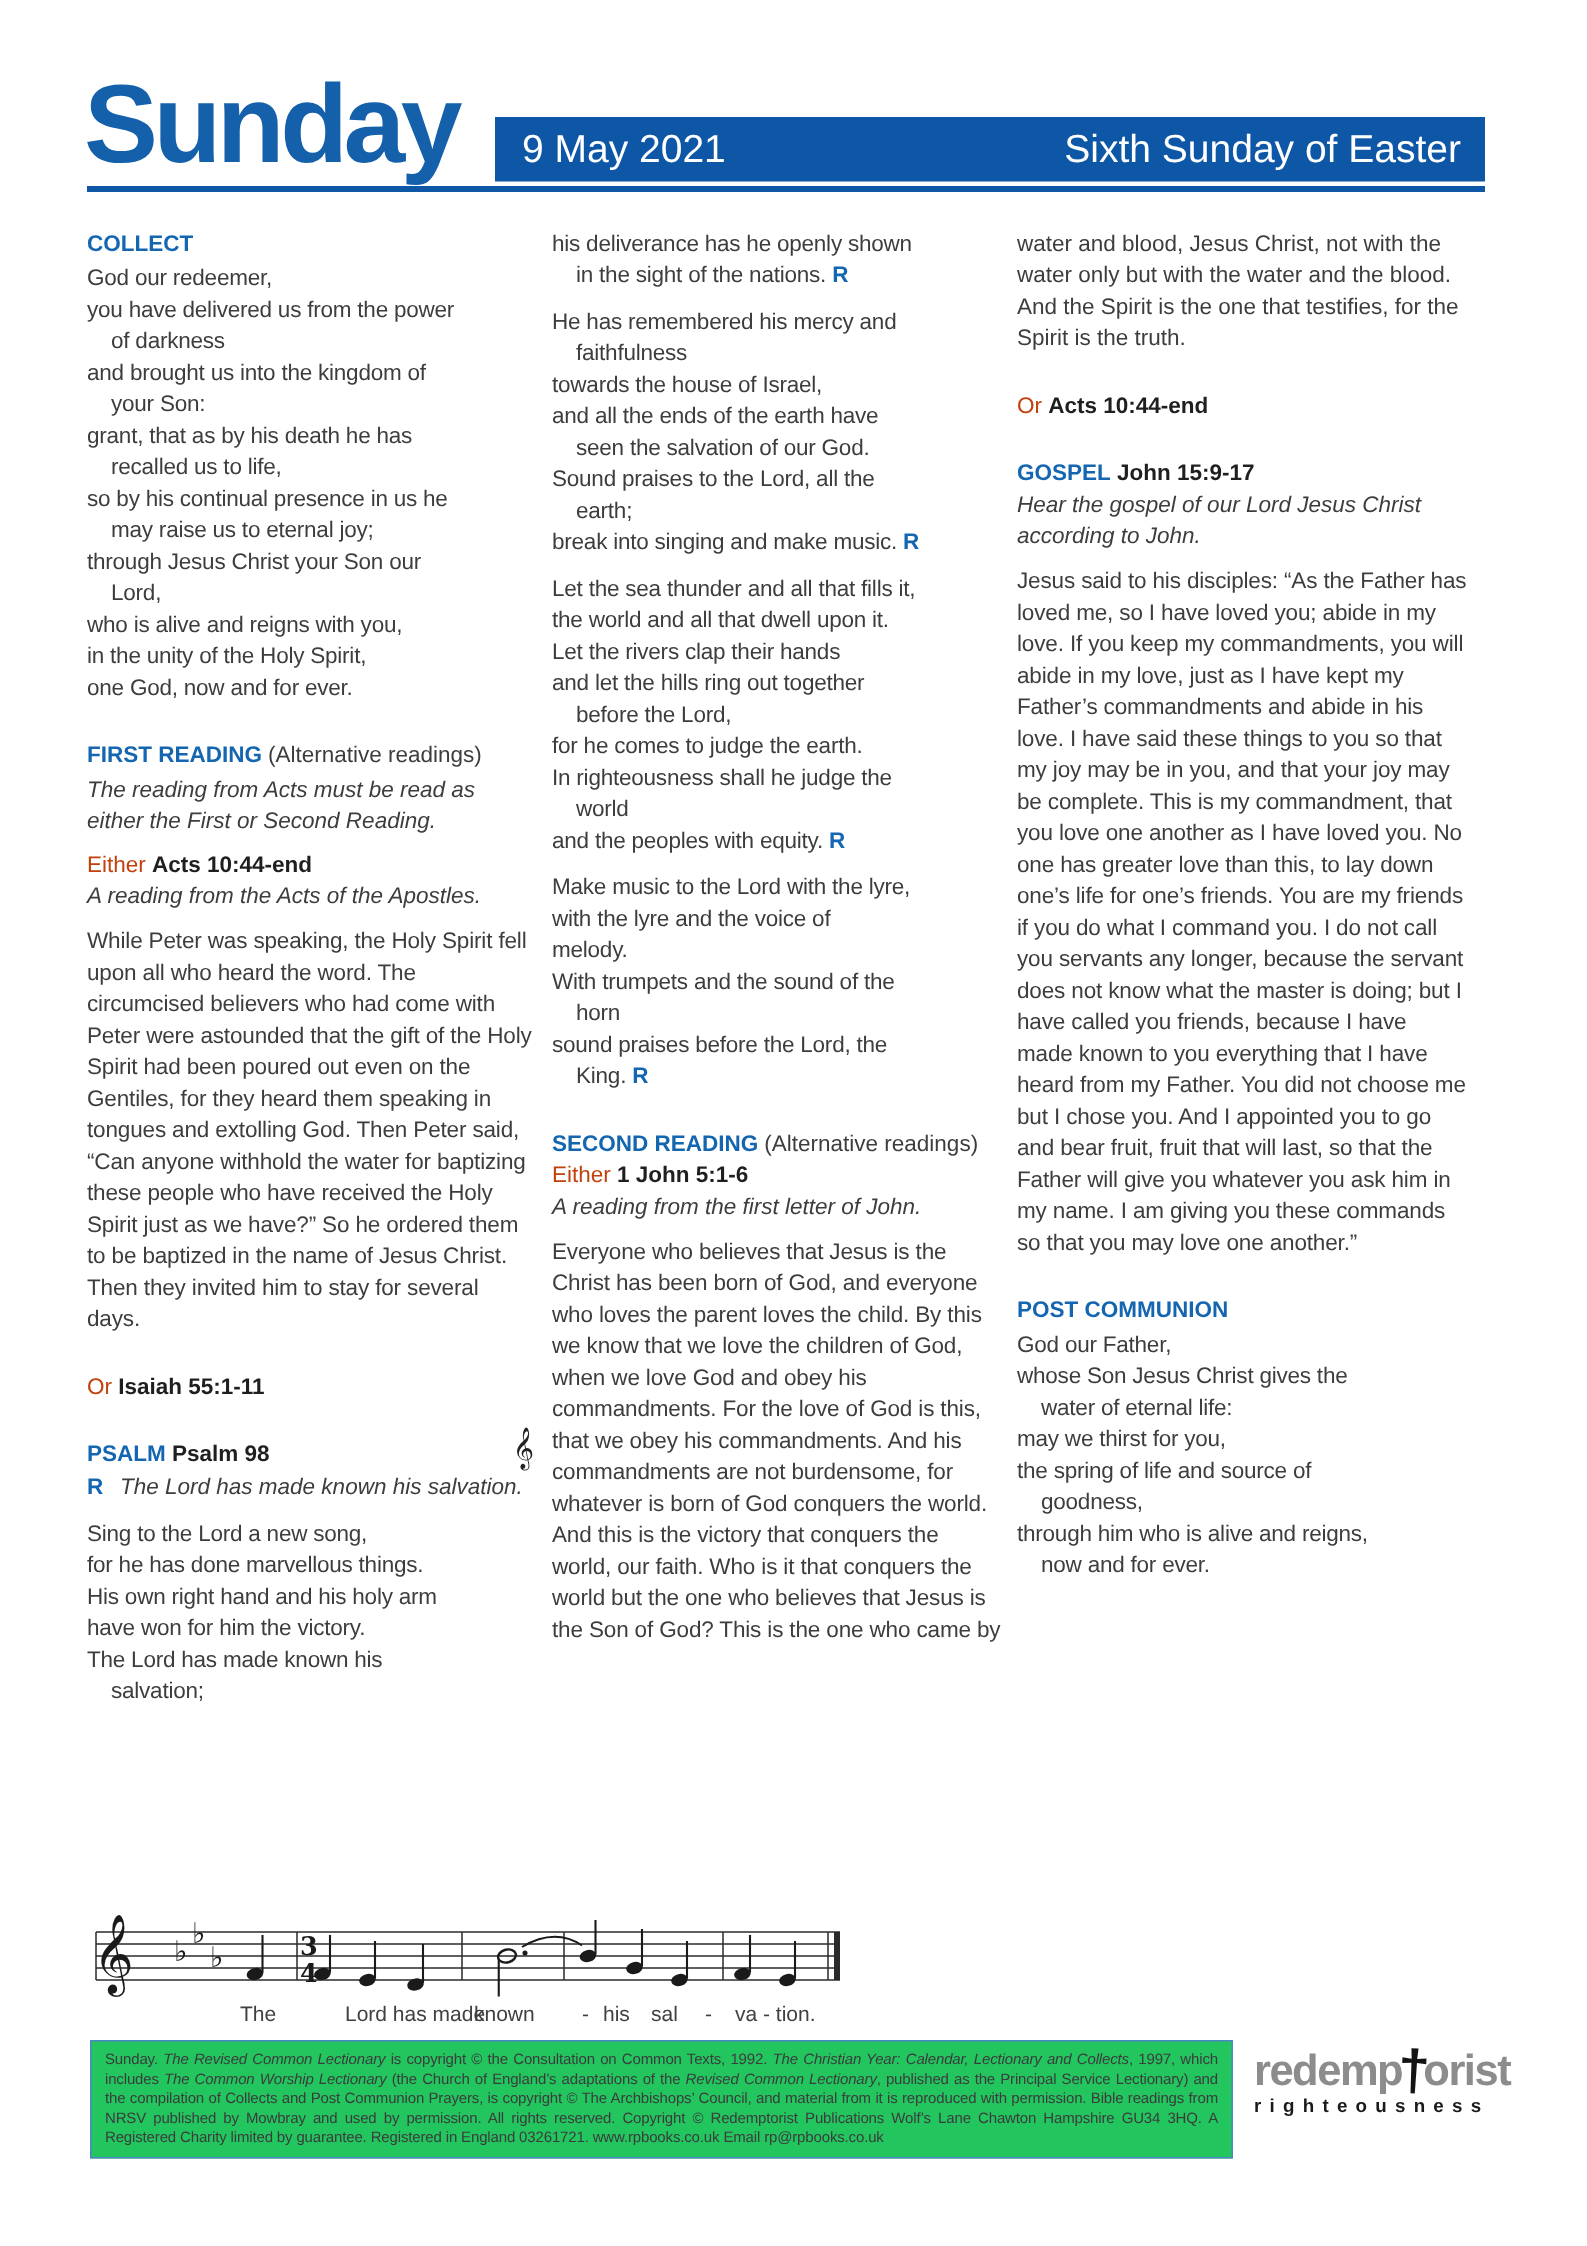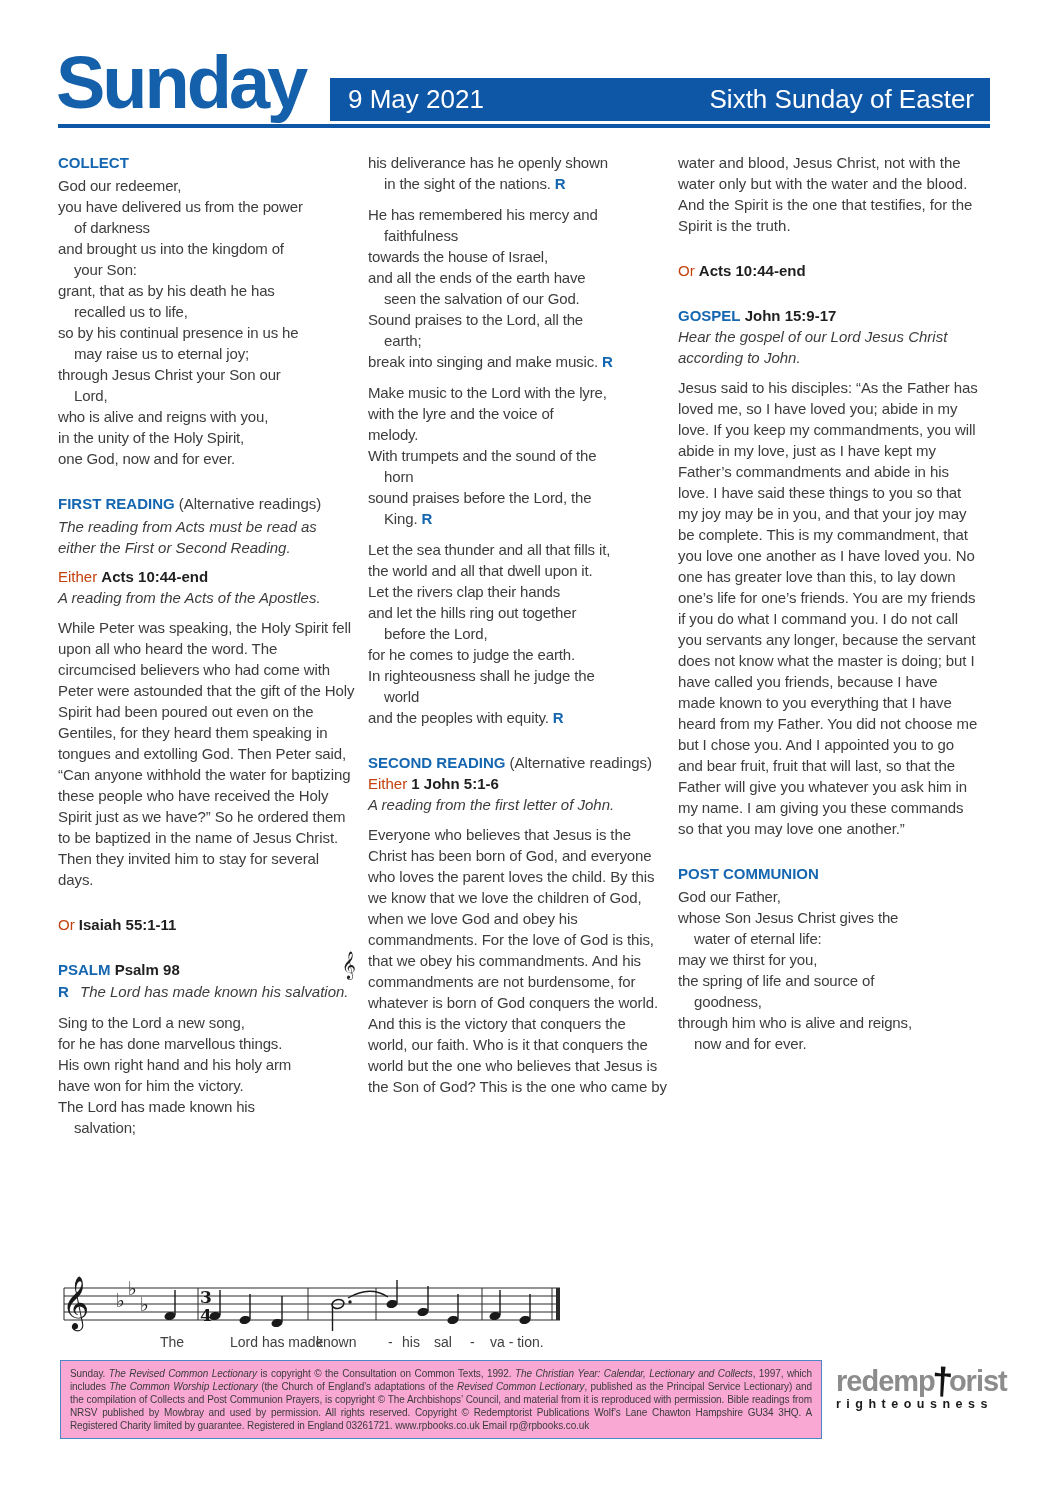--- a/index.html
+++ b/index.html
@@ -42,21 +42,21 @@
 
   
   .music{position:absolute;left:60px;top:1276px;width:552px;height:86px;}
   .music svg{position:absolute;left:0;top:0;}
   .lyr{position:absolute;top:58px;font-size:14px;color:#404040;white-space:nowrap;}
   .lyr0{left:100px;} .lyr1{left:150px;margin-left:20px;} .lyr2{left:256px;} .lyr3{left:328px;}
   .lyr4{left:342px;} .lyr5{left:374px;} .lyr6{left:410px;} .lyr7{left:430px;}
 
   
   .footer-box{position:absolute;left:60px;top:1360px;width:762px;box-sizing:border-box;
-              border:1.5px solid #4d86c4;background:#f9a8d4;padding:6px 9px;
+              border:1.5px solid #4d86c4;background:#22c55e;padding:6px 9px;
               font-size:10px;line-height:13px;color:#3c3c3c;text-align:justify;
               letter-spacing:-0.1px;}
   .logo{position:absolute;left:836px;top:1366px;width:170px;text-align:left;}
   .logo-word{font-weight:bold;font-size:29px;color:#8c8c8c;letter-spacing:-1px;line-height:30px;white-space:nowrap;}
   .logo-cross{color:#141414;font-weight:bold;font-size:38px;line-height:10px;
               display:inline-block;transform:translateY(3px) rotate(3deg);margin:0 -3px;}
   .logo-sub{font-size:12.5px;font-weight:bold;color:#1a1a1a;letter-spacing:5.5px;margin-top:1px;white-space:nowrap;}
 </style>
 </head>
 <body>
@@ -135,38 +135,38 @@
           <div class="pline">He has remembered his mercy and</div>
           <div class="pline ind">faithfulness</div>
           <div class="pline">towards the house of Israel,</div>
           <div class="pline">and all the ends of the earth have</div>
           <div class="pline ind">seen the salvation of our God.</div>
           <div class="pline">Sound praises to the Lord, all the</div>
           <div class="pline ind">earth;</div>
           <div class="pline">break into singing and make music. <span class="resp">R</span></div>
         </div>
       <div class="stanza">
-          <div class="pline">Make music to the Lord with the lyre,</div>
-          <div class="pline">with the lyre and the voice of</div>
-          <div class="pline">melody.</div>
-          <div class="pline">With trumpets and the sound of the</div>
-          <div class="pline ind">horn</div>
-          <div class="pline">sound praises before the Lord, the</div>
-          <div class="pline ind">King. <span class="resp">R</span></div>
-        </div>
-      <div class="stanza">
           <div class="pline">Let the sea thunder and all that fills it,</div>
           <div class="pline">the world and all that dwell upon it.</div>
           <div class="pline">Let the rivers clap their hands</div>
           <div class="pline">and let the hills ring out together</div>
           <div class="pline ind">before the Lord,</div>
           <div class="pline">for he comes to judge the earth.</div>
           <div class="pline">In righteousness shall he judge the</div>
           <div class="pline ind">world</div>
           <div class="pline">and the peoples with equity. <span class="resp">R</span></div>
+        </div>
+      <div class="stanza">
+          <div class="pline">Make music to the Lord with the lyre,</div>
+          <div class="pline">with the lyre and the voice of</div>
+          <div class="pline">melody.</div>
+          <div class="pline">With trumpets and the sound of the</div>
+          <div class="pline ind">horn</div>
+          <div class="pline">sound praises before the Lord, the</div>
+          <div class="pline ind">King. <span class="resp">R</span></div>
         </div>
 
       <div class="headline mtA">
         <span class="sec-head">SECOND READING</span><span class="note">(Alternative readings)</span>
       </div>
       <div>
         <span class="blue">Either</span>
         <span class="bold">1 John 5:1-6</span>
       </div>
       <div class="it">A reading from the first letter of John.</div>

